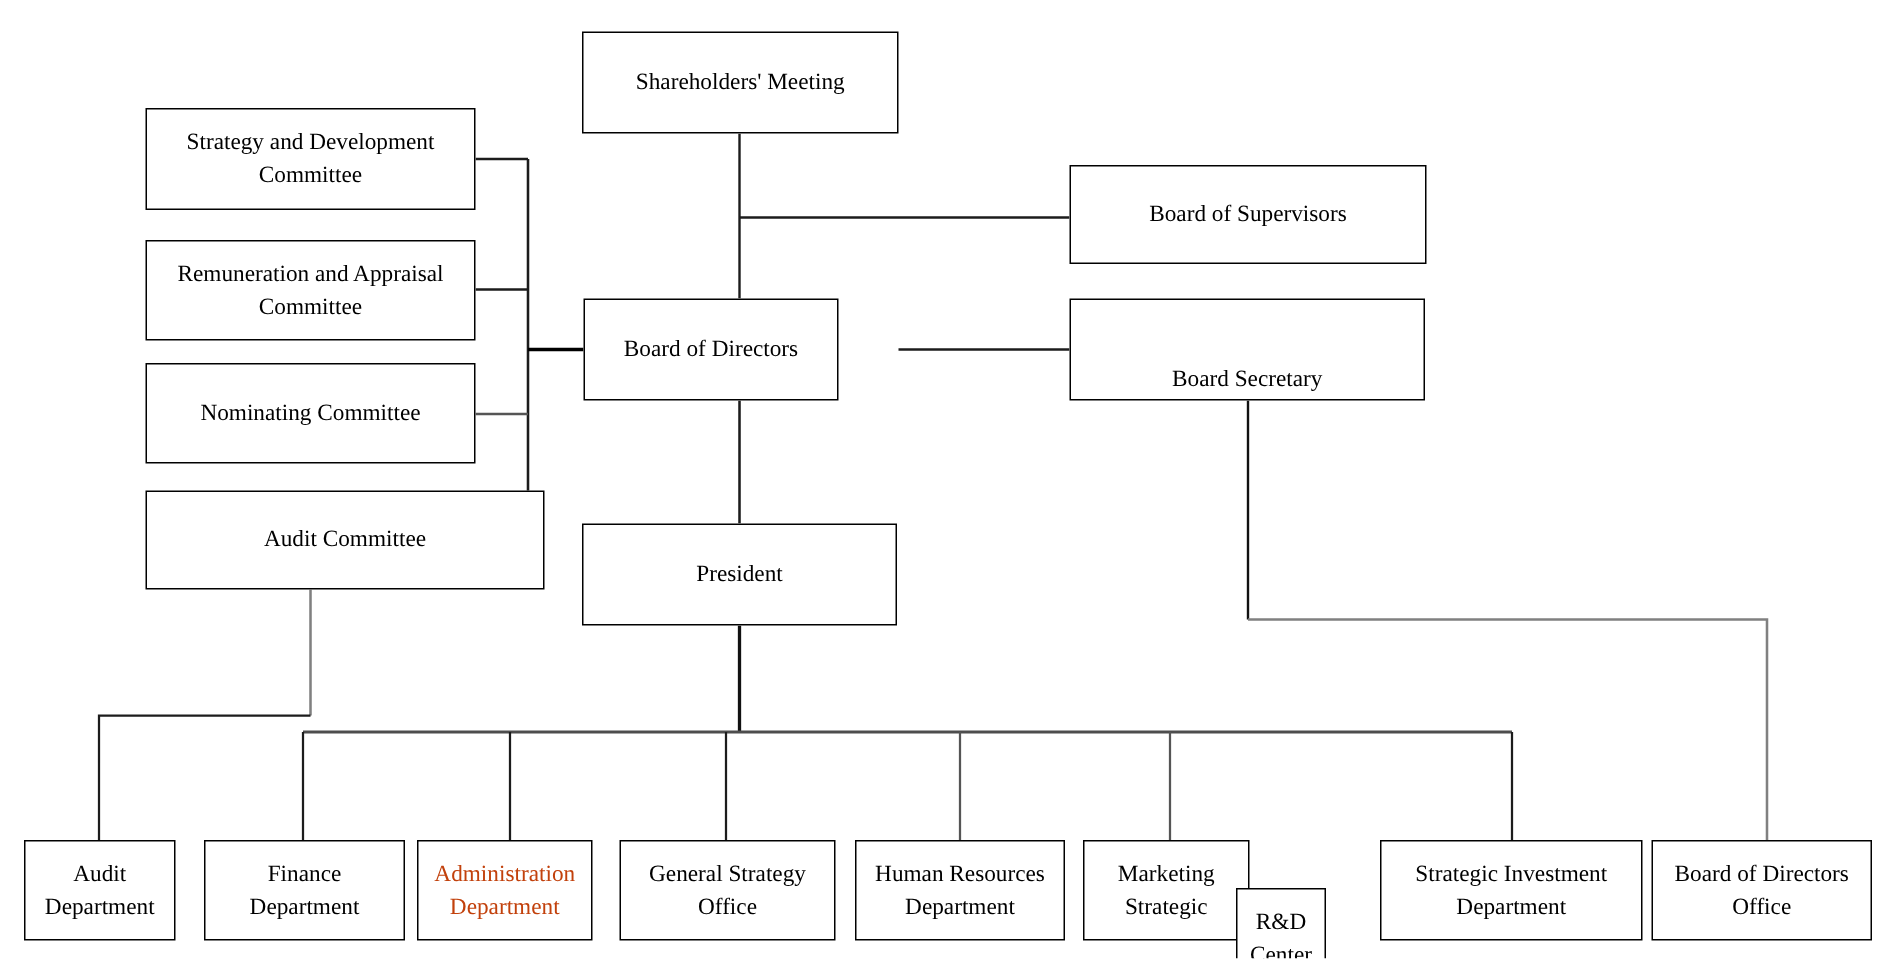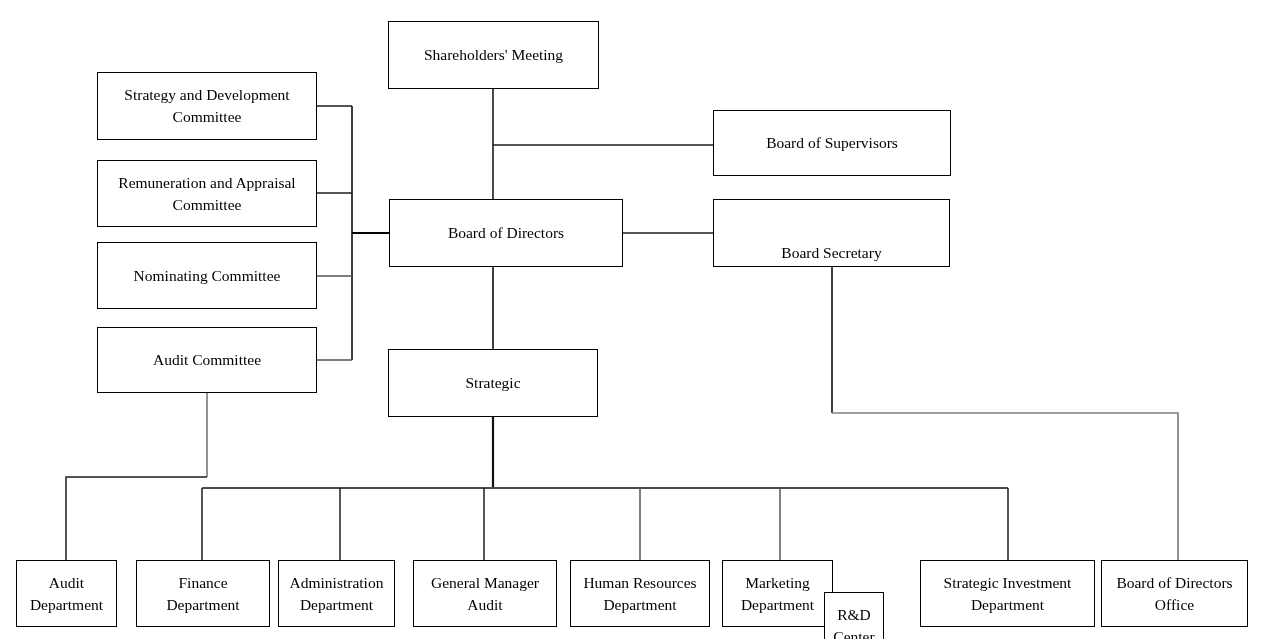--- a/index.html
+++ b/index.html
@@ -64,52 +64,52 @@
     </div>
     <div class="node" style="left: 97px; top: 72px; width: 220px; height: 68px; border-color: rgb(0, 0, 0); background: rgb(255, 255, 255); color: rgb(0, 0, 0);">
       <span>Strategy and Development Committee</span>
     </div>
     <div class="node" style="left: 97px; top: 160px; width: 220px; height: 67px; border-color: rgb(0, 0, 0); background: rgb(255, 255, 255); color: rgb(0, 0, 0); justify-content: center;">
       <span>Remuneration and Appraisal Committee</span>
     </div>
     <div class="node" style="left: 97px; top: 242px; width: 220px; height: 67px; border-color: rgb(0, 0, 0); background: rgb(255, 255, 255); color: rgb(0, 0, 0);">
       <span>Nominating Committee</span>
     </div>
-    <div class="node" style="left: 97px; top: 327px; width: 220px; height: 66px; border-color: rgb(0, 0, 0); background: rgb(255, 255, 255); color: rgb(0, 0, 0);">
+    <div class="node" style="left: 97px; top: 327px; width: 266px; height: 66px; border-color: rgb(0, 0, 0); background: rgb(255, 255, 255); color: rgb(0, 0, 0);">
       <span>Audit Committee</span>
     </div>
     <div class="node" style="left: 713px; top: 110px; width: 238px; height: 66px; border-color: rgb(0, 0, 0); background: rgb(255, 255, 255); color: rgb(0, 0, 0);">
       <span>Board of Supervisors</span>
     </div>
-    <div class="node" style="left: 389px; top: 199px; width: 234px; height: 68px; border-color: rgb(0, 0, 0); background: rgb(255, 255, 255); color: rgb(0, 0, 0);">
+    <div class="node" style="left: 389px; top: 199px; width: 170px; height: 68px; border-color: rgb(0, 0, 0); background: rgb(255, 255, 255); color: rgb(0, 0, 0);">
       <span>Board of Directors</span>
     </div>
     <div class="node" style="left: 713px; top: 199px; width: 237px; height: 68px; border-color: rgb(0, 0, 0); background: rgb(255, 255, 255); color: rgb(0, 0, 0); align-items: flex-end;">
       <span>Board Secretary</span>
     </div>
     <div class="node" style="left: 388px; top: 349px; width: 210px; height: 68px; border-color: rgb(0, 0, 0); background: rgb(255, 255, 255); color: rgb(0, 0, 0);">
-      <span>Strategic</span>
+      <span>President</span>
     </div>
     <div class="node" style="left: 16px; top: 560px; width: 101px; height: 67px; border-color: rgb(0, 0, 0); background: rgb(255, 255, 255); color: rgb(0, 0, 0);">
       <span>Audit Department</span>
     </div>
     <div class="node" style="left: 136px; top: 560px; width: 134px; height: 67px; border-color: rgb(0, 0, 0); background: rgb(255, 255, 255); color: rgb(0, 0, 0);">
       <span>Finance Department</span>
     </div>
-    <div class="node" style="left: 278px; top: 560px; width: 117px; height: 67px; border-color: rgb(0, 0, 0); background: rgb(255, 255, 255); color: #000000;">
+    <div class="node" style="left: 278px; top: 560px; width: 117px; height: 67px; border-color: rgb(0, 0, 0); background: rgb(255, 255, 255); color: #c2410c;">
       <span>Administration Department</span>
     </div>
     <div class="node" style="left: 413px; top: 560px; width: 144px; height: 67px; border-color: rgb(0, 0, 0); background: rgb(255, 255, 255); color: rgb(0, 0, 0);">
-      <span>General Manager Audit</span>
+      <span>General Strategy Office</span>
     </div>
     <div class="node" style="left: 570px; top: 560px; width: 140px; height: 67px; border-color: rgb(0, 0, 0); background: rgb(255, 255, 255); color: rgb(0, 0, 0);">
       <span>Human Resources Department</span>
     </div>
     <div class="node" style="left: 722px; top: 560px; width: 111px; height: 67px; border-color: rgb(0, 0, 0); background: rgb(255, 255, 255); color: rgb(0, 0, 0);">
-      <span>Marketing Department</span>
+      <span>Marketing Strategic</span>
     </div>
     <div class="node" style="left: 824px; top: 560px; width: 60px; height: 67px; border-color: rgb(0, 0, 0); background: rgb(255, 255, 255); color: rgb(0, 0, 0); margin-top: 32px;">
       <span>R&amp;D Center</span>
     </div>
     <div class="node" style="left: 920px; top: 560px; width: 175px; height: 67px; border-color: rgb(0, 0, 0); background: rgb(255, 255, 255); color: rgb(0, 0, 0);">
       <span>Strategic Investment Department</span>
     </div>
     <div class="node" style="left: 1101px; top: 560px; width: 147px; height: 67px; border-color: rgb(0, 0, 0); background: rgb(255, 255, 255); color: rgb(0, 0, 0);">
       <span>Board of Directors Office</span>
     </div>

